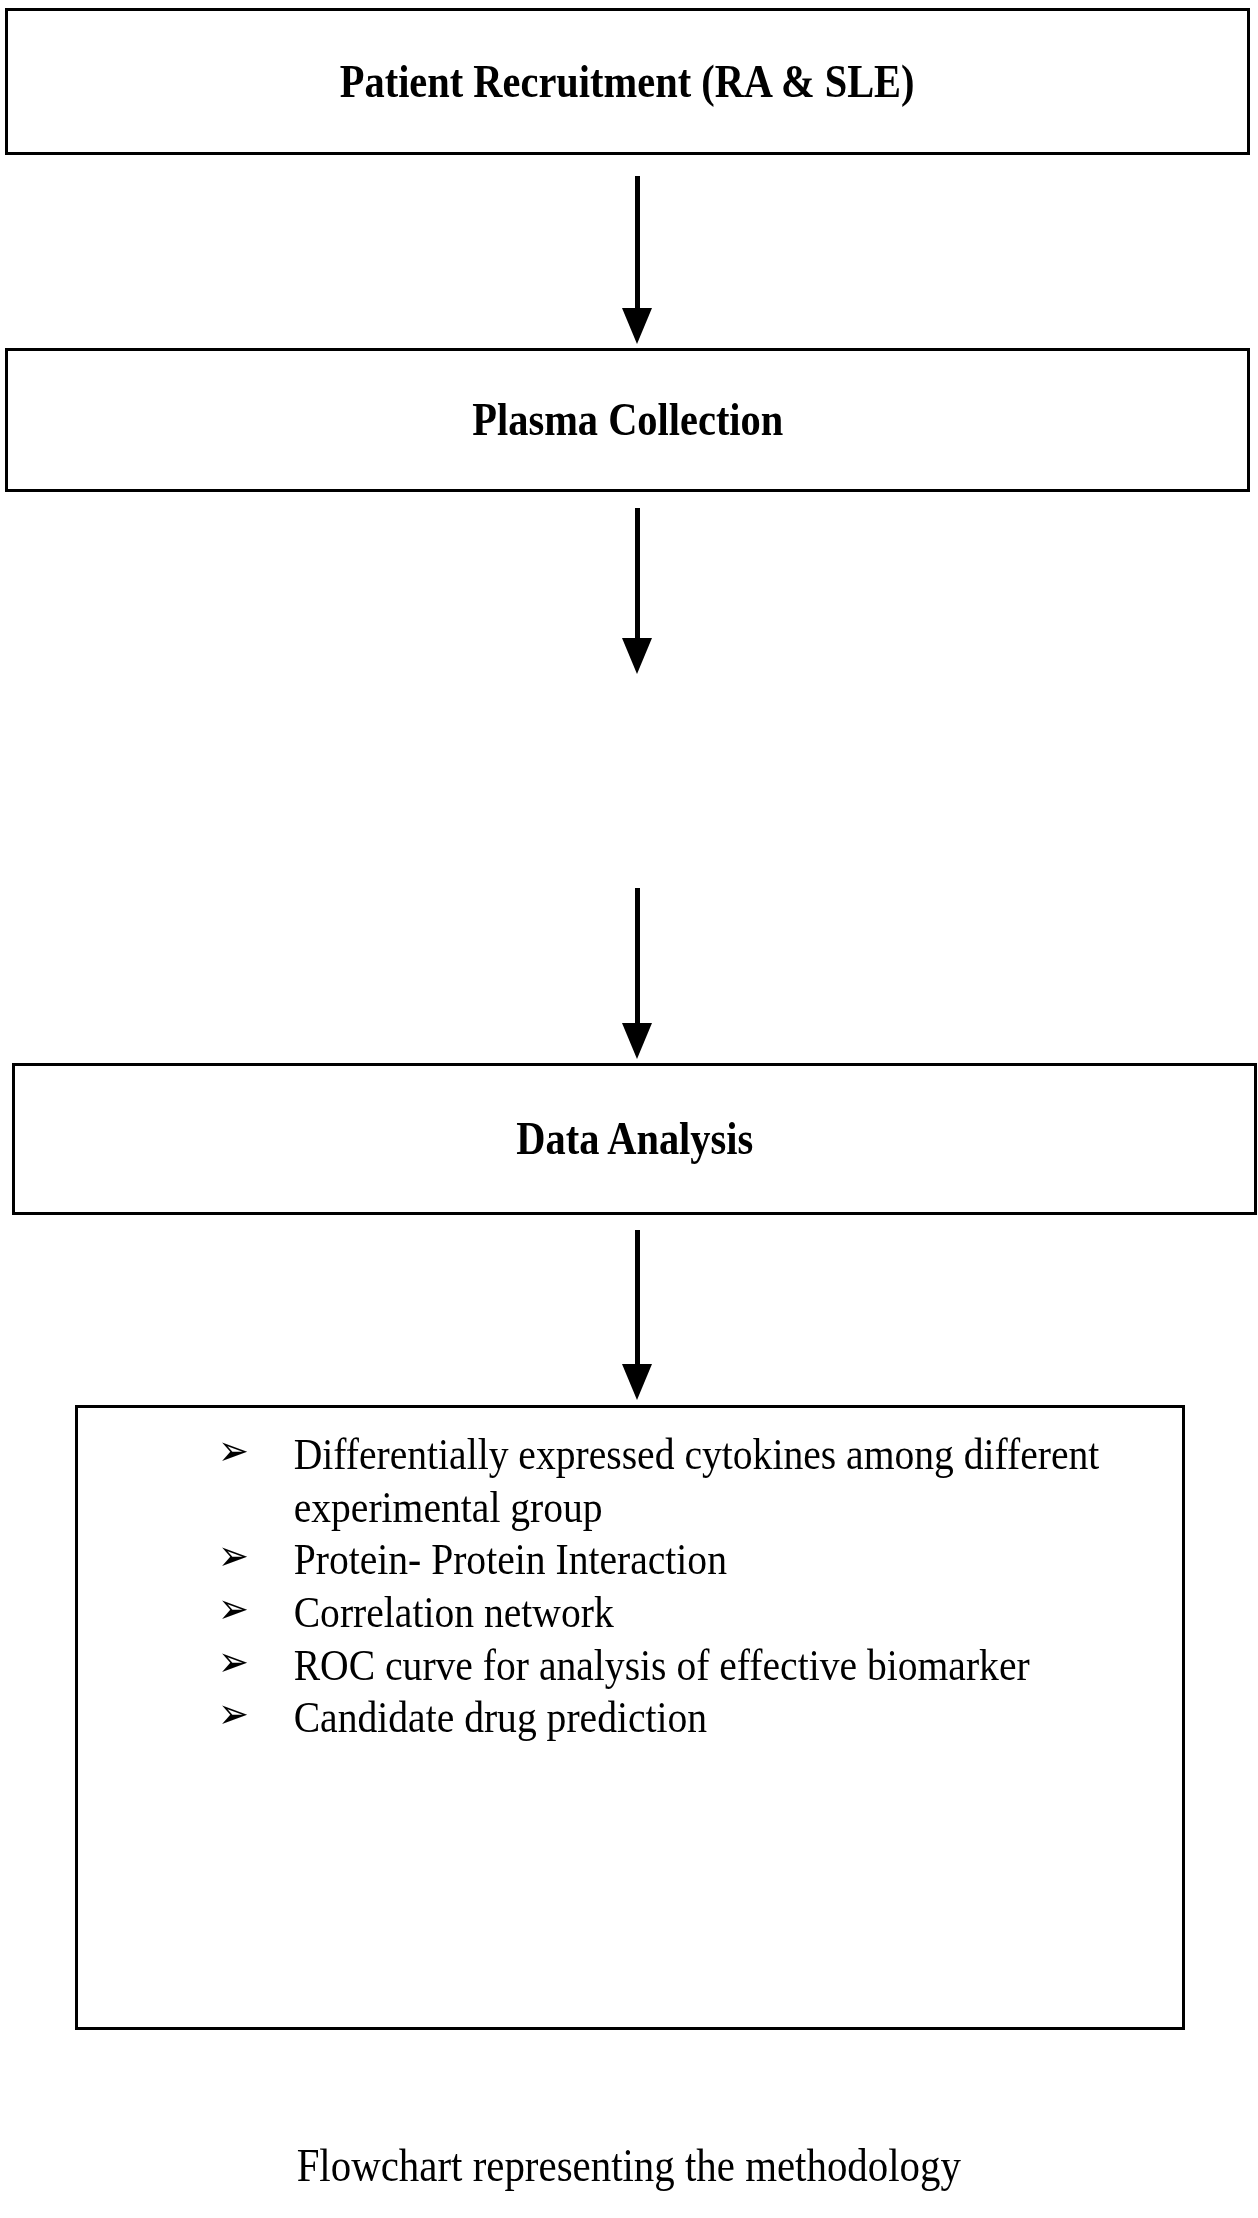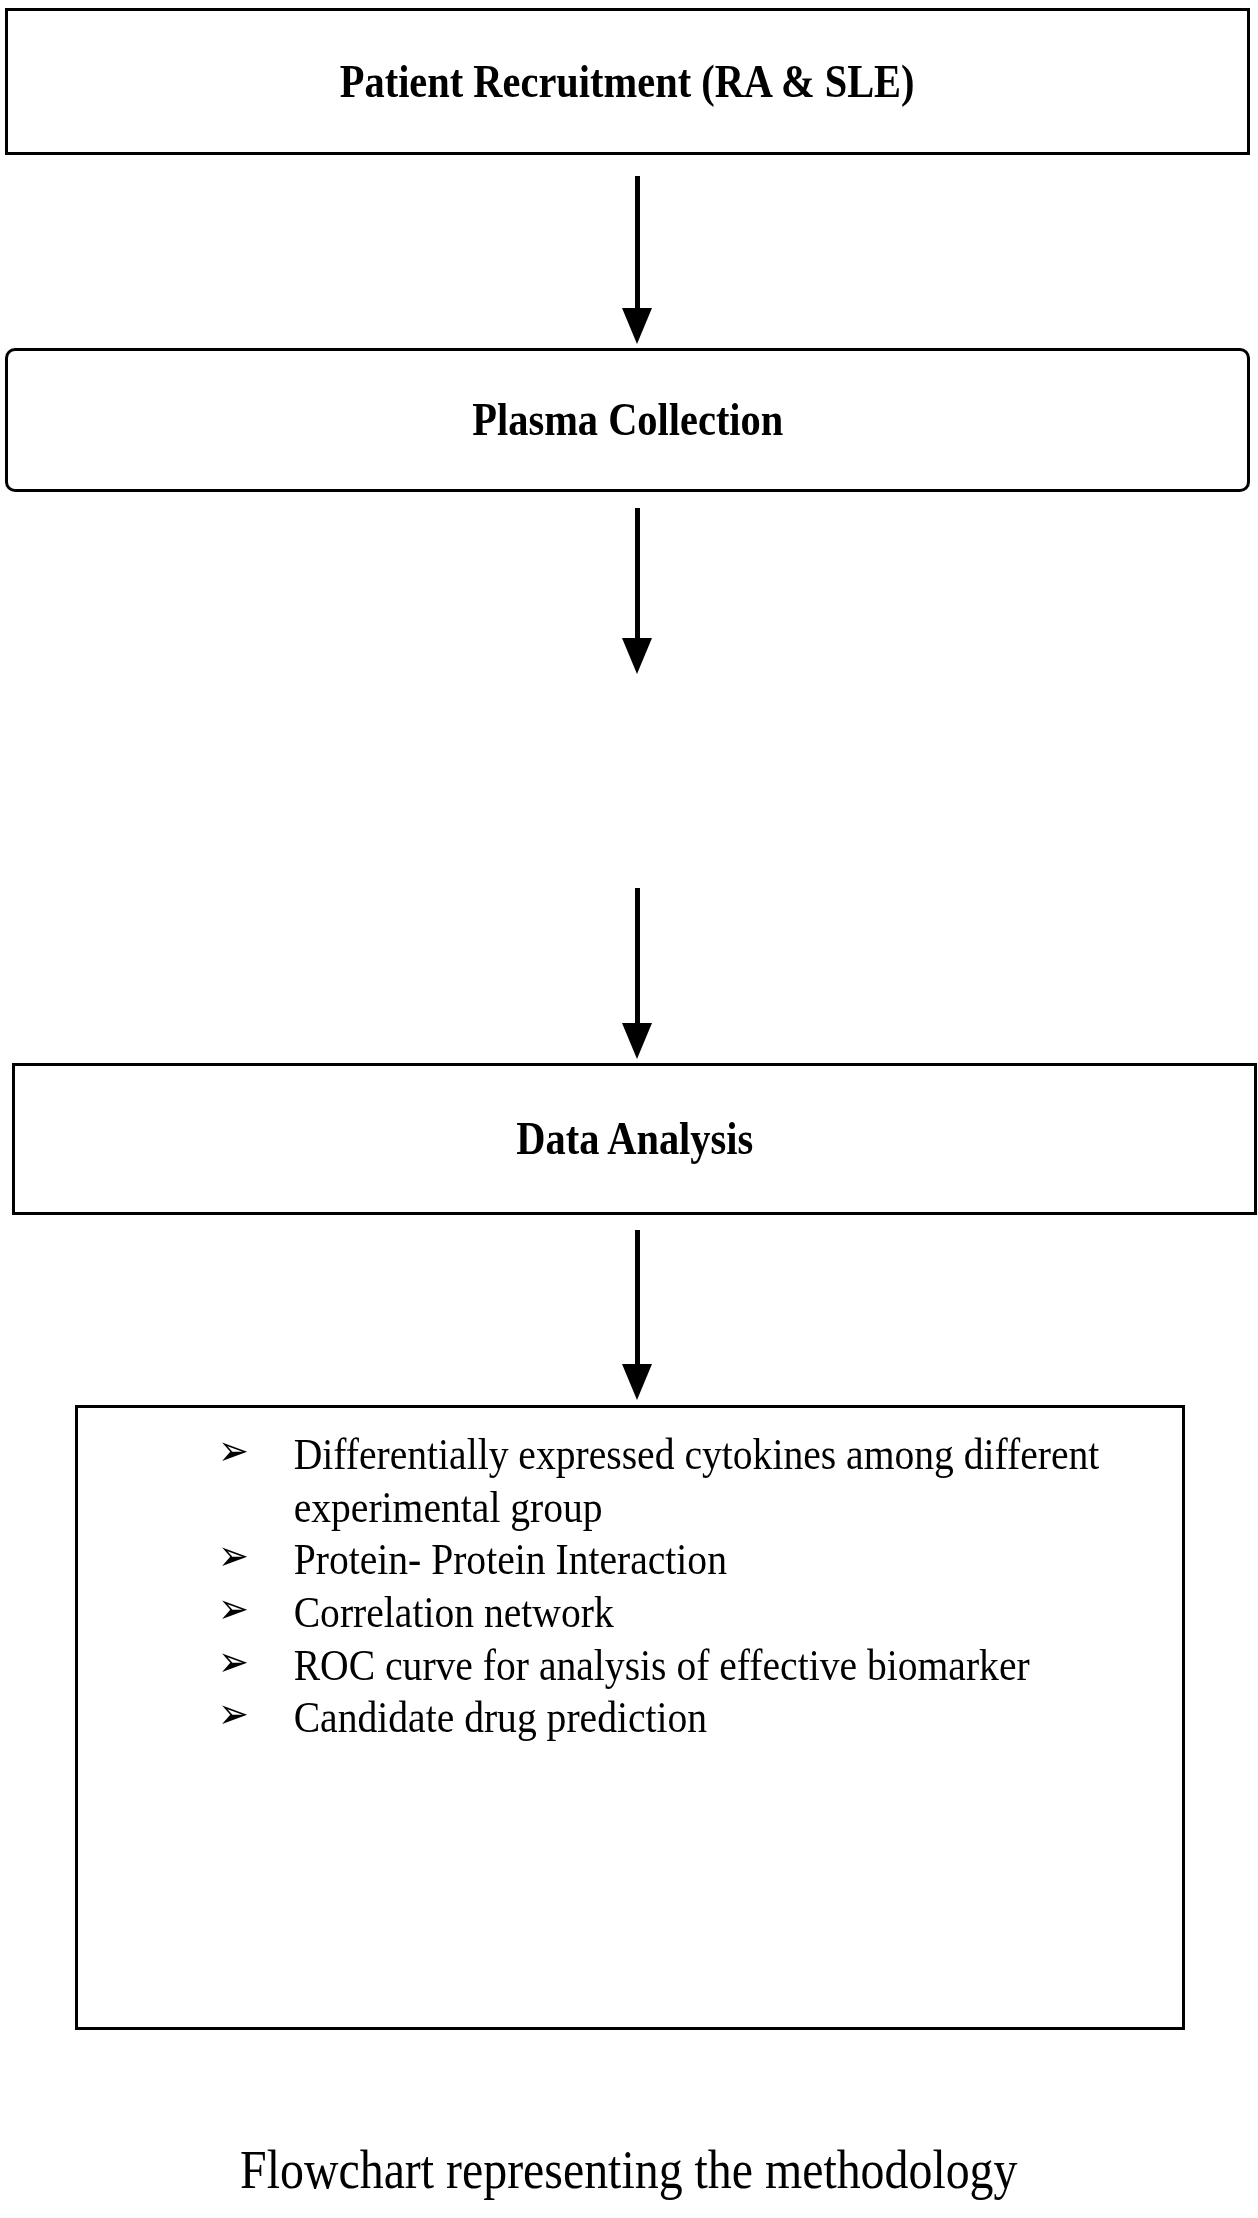--- a/index.html
+++ b/index.html
@@ -38,21 +38,21 @@
     font-size: 47px;
     line-height: 1.05;
     letter-spacing: 0px;
     white-space: nowrap;
     transform: scaleX(0.86);
     transform-origin: center center;
     text-align: center;
   }
 
   #box-1 { left: 5px;  top: 8px;    width: 1245px; height: 147px; }
-  #box-2 { left: 5px;  top: 348px;  width: 1245px; height: 144px; border-radius: 10px; }
+  #box-2 { left: 5px;  top: 348px;  width: 1245px; height: 144px; }
   #box-3 { left: 5px;  top: 677px;  width: 1245px; height: 193px; }
   #box-4 { left: 12px;  top: 1063px; width: 1245px; height: 152px; }
 
   
   #box-5 {
     position: absolute;
     left: 75px;
     top: 1405px;
     width: 1110px;
     height: 625px;
@@ -128,21 +128,21 @@
   #arrow-4 .shaft { height: 136px; }
   #arrow-4 .head  { top: 134px; }
 
   
   #caption {
     position: absolute;
     left: 0;
     top: 2140px;
     width: 1258px;
     text-align: center;
-    font-size: 55px;
+    font-size: 47px;
     line-height: 1.1;
     white-space: nowrap;
   }
   #caption .cap-inner {
     display: inline-block;
     transform: scaleX(0.87);
     transform-origin: center center;
   }
 </style>
 </head>

